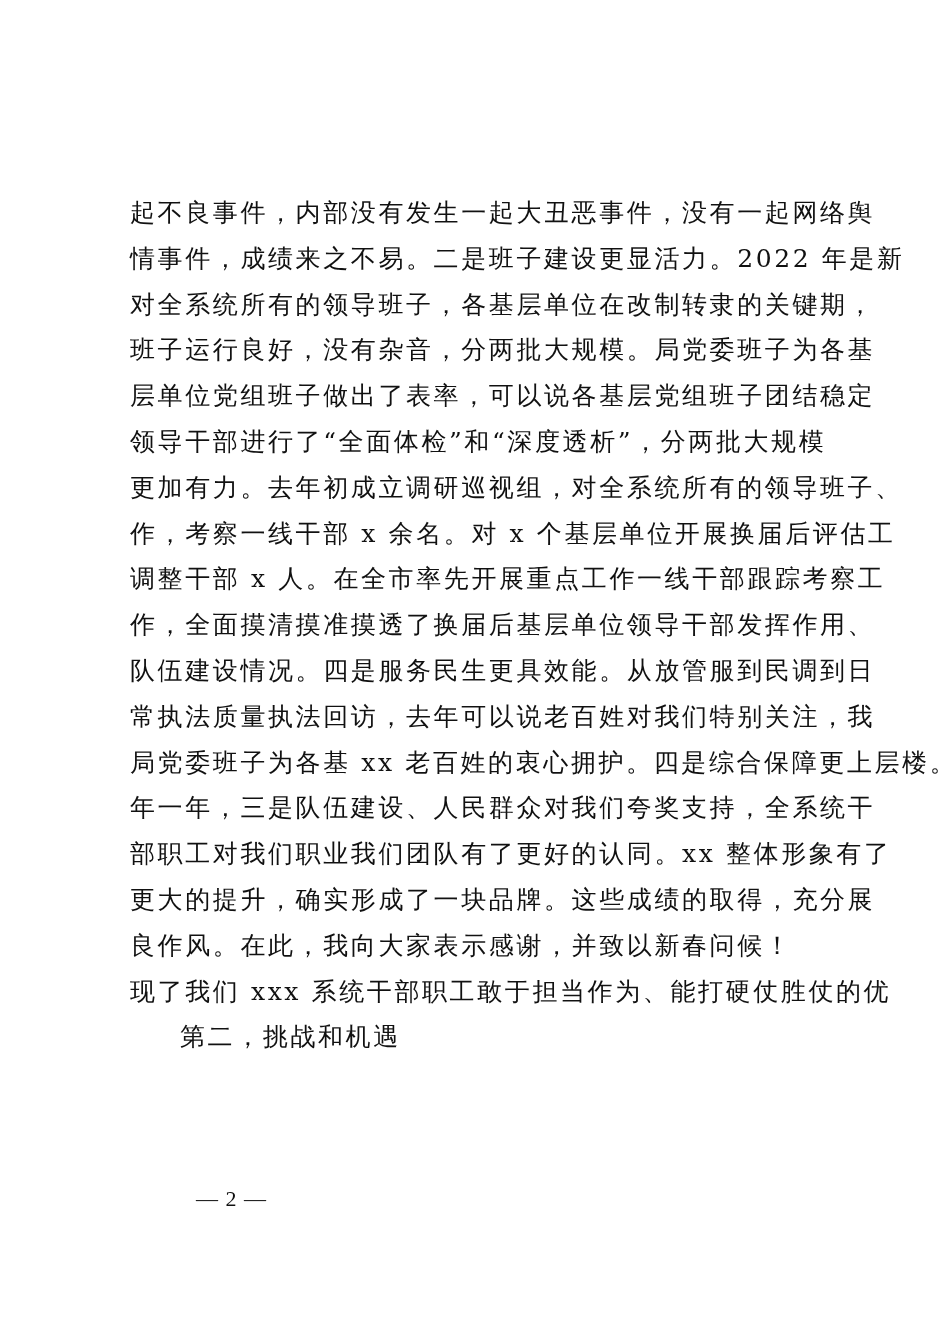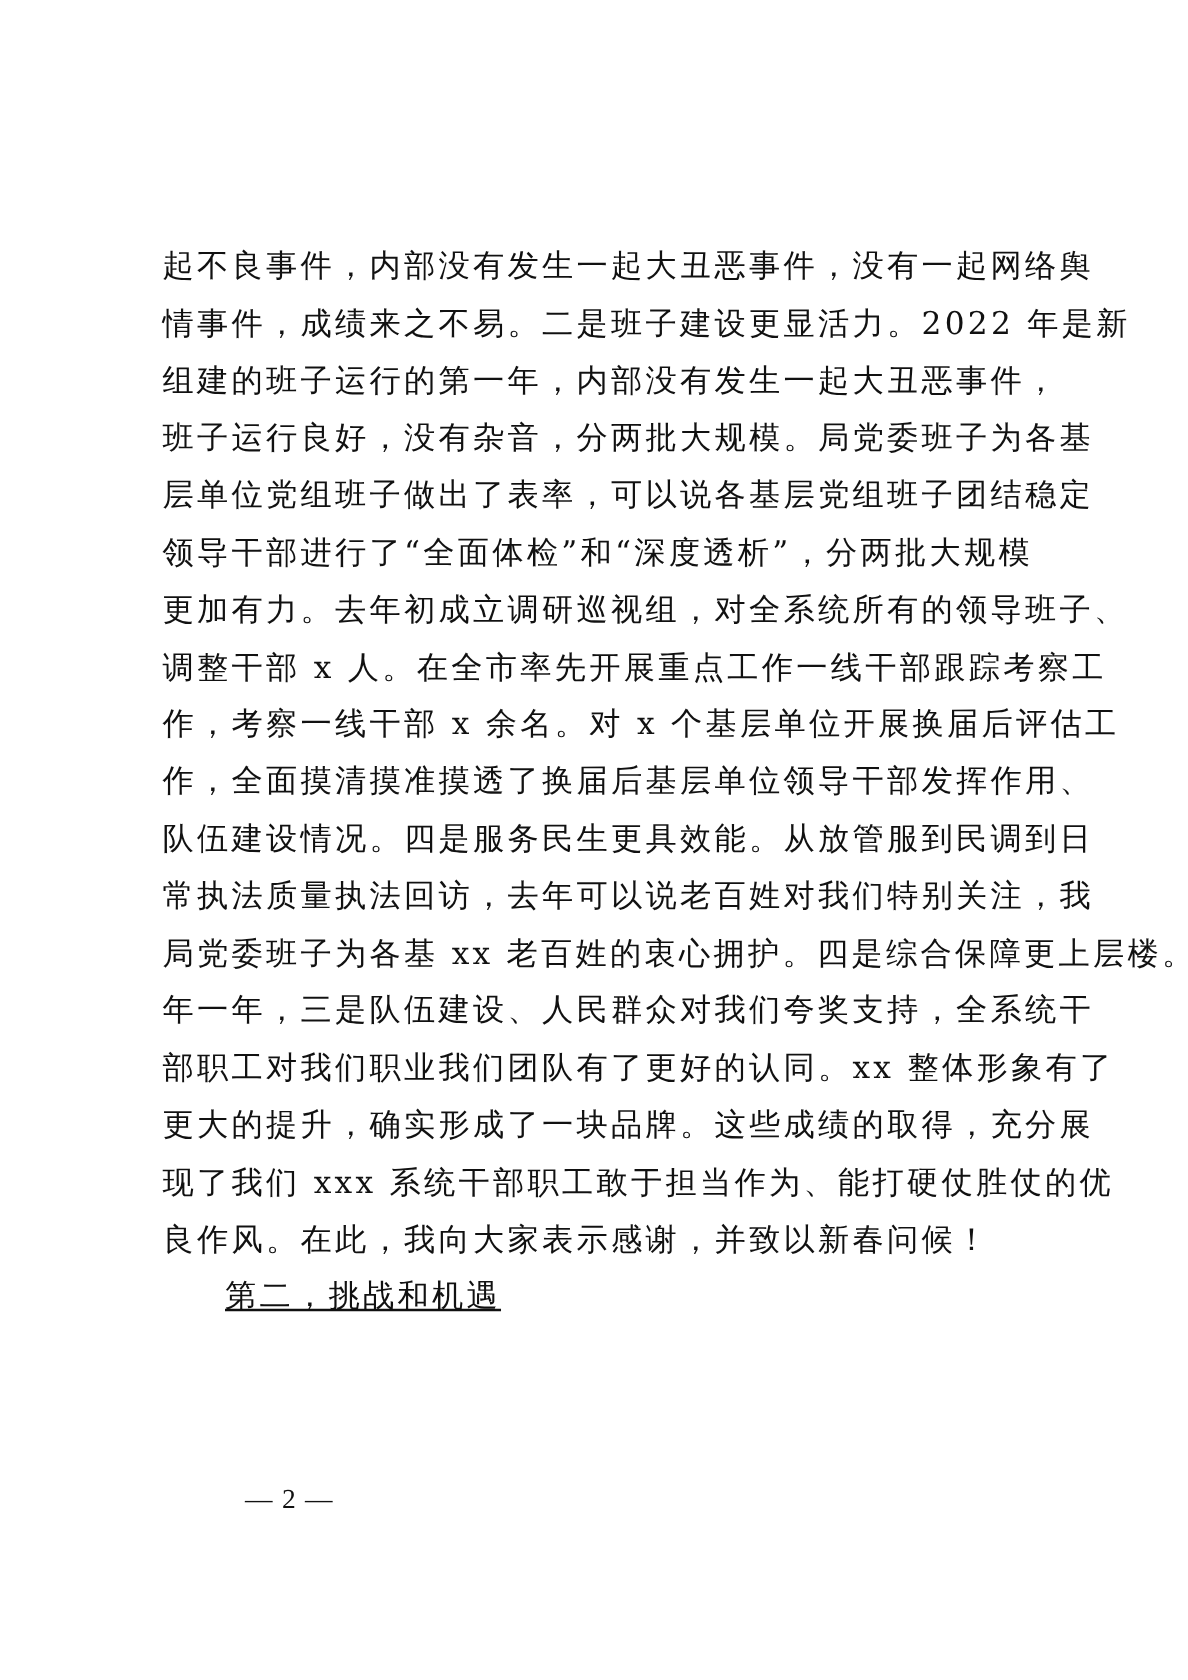--- a/index.html
+++ b/index.html
@@ -32,51 +32,50 @@
     .line {
       display: block;
       height: 45.8px;
       line-height: 45.8px;
       font-size: 25px;
       white-space: nowrap;
       letter-spacing: 2.6px;
     }
     .line.indent {
       padding-left: 50px;
-      text-decoration: underline;
     }
     .page-number {
       position: absolute;
       left: 196px;
       top: 1186px;
       font-family: "Liberation Serif", "DejaVu Serif", serif;
       font-size: 22px;
       line-height: 26px;
       letter-spacing: 1px;
     }
   </style>
 </head>
 <body>
 
 <div class="page">
   <div class="body-text">
     <span class="line">起不良事件，内部没有发生一起大丑恶事件，没有一起网络舆</span>
     <span class="line">情事件，成绩来之不易。二是班子建设更显活力。2022 年是新</span>
-    <span class="line">组建的班子运行的第一年，内部没有发生一起大丑恶事件，</span>
+    <span class="line">对全系统所有的领导班子，各基层单位在改制转隶的关键期，</span>
     <span class="line">班子运行良好，没有杂音，分两批大规模。局党委班子为各基</span>
     <span class="line">层单位党组班子做出了表率，可以说各基层党组班子团结稳定</span>
     <span class="line">领导干部进行了“全面体检”和“深度透析”，分两批大规模</span>
     <span class="line">更加有力。去年初成立调研巡视组，对全系统所有的领导班子、</span>
+    <span class="line">作，考察一线干部 x 余名。对 x 个基层单位开展换届后评估工</span>
     <span class="line">调整干部 x 人。在全市率先开展重点工作一线干部跟踪考察工</span>
-    <span class="line">作，考察一线干部 x 余名。对 x 个基层单位开展换届后评估工</span>
     <span class="line">作，全面摸清摸准摸透了换届后基层单位领导干部发挥作用、</span>
     <span class="line">队伍建设情况。四是服务民生更具效能。从放管服到民调到日</span>
     <span class="line">常执法质量执法回访，去年可以说老百姓对我们特别关注，我</span>
     <span class="line">局党委班子为各基 xx 老百姓的衷心拥护。四是综合保障更上层楼。</span>
     <span class="line">年一年，三是队伍建设、人民群众对我们夸奖支持，全系统干</span>
     <span class="line">部职工对我们职业我们团队有了更好的认同。xx 整体形象有了</span>
     <span class="line">更大的提升，确实形成了一块品牌。这些成绩的取得，充分展</span>
+    <span class="line">良作风。在此，我向大家表示感谢，并致以新春问候！</span>
     <span class="line">现了我们 xxx 系统干部职工敢于担当作为、能打硬仗胜仗的优</span>
-    <span class="line">良作风。在此，我向大家表示感谢，并致以新春问候！</span>
     <span class="line indent">第二，挑战和机遇</span>
   </div>
   <div class="page-number">— 2 —</div>
 </div>
 
 </body></html>

